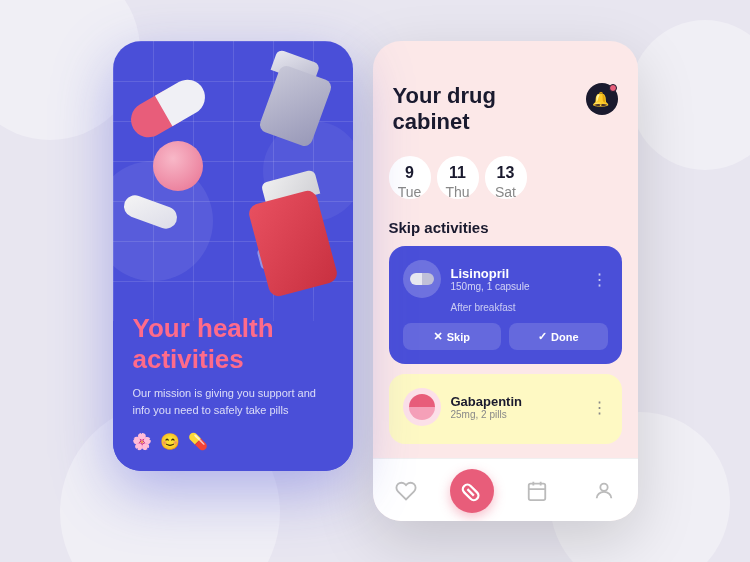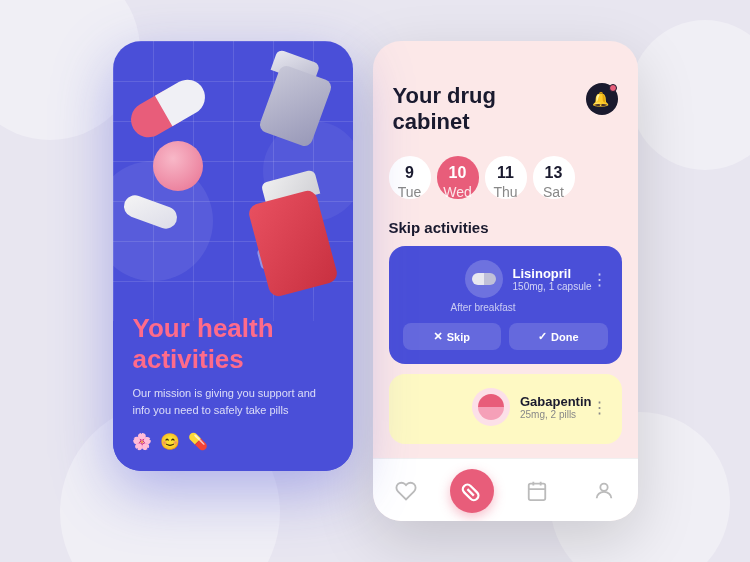--- a/index.html
+++ b/index.html
@@ -305,21 +305,21 @@
     .med-card-purple {
       background: #4a4fd8;
       border-radius: 16px;
       padding: 14px;
       margin-bottom: 10px;
     }
 
     .med-card-header {
       display: flex;
       align-items: center;
-      justify-content: flex-end;
+      justify-content: space-between;
       margin-bottom: 4px;
     }
 
     .med-info {
       display: flex;
       align-items: center;
       gap: 10px;
     }
 
     .med-pill-icon {
@@ -510,24 +510,20 @@
       <div class="notification-icon">
         <span style="color:white; font-size:14px;">🔔</span>
         <div class="notification-dot"></div>
       </div>
     </div>
 
     <div class="calendar-strip">
       <div class="cal-day">
         <span class="cal-day-num">9</span>
         <span class="cal-day-label">Tue</span>
-      </div>
-      <div class="cal-day active">
-        <span class="cal-day-num">10</span>
-        <span class="cal-day-label">Wed</span>
       </div>
       <div class="cal-day">
         <span class="cal-day-num">11</span>
         <span class="cal-day-label">Thu</span>
       </div>
       <div class="cal-day">
         <span class="cal-day-num">13</span>
         <span class="cal-day-label">Sat</span>
       </div>
     </div>

